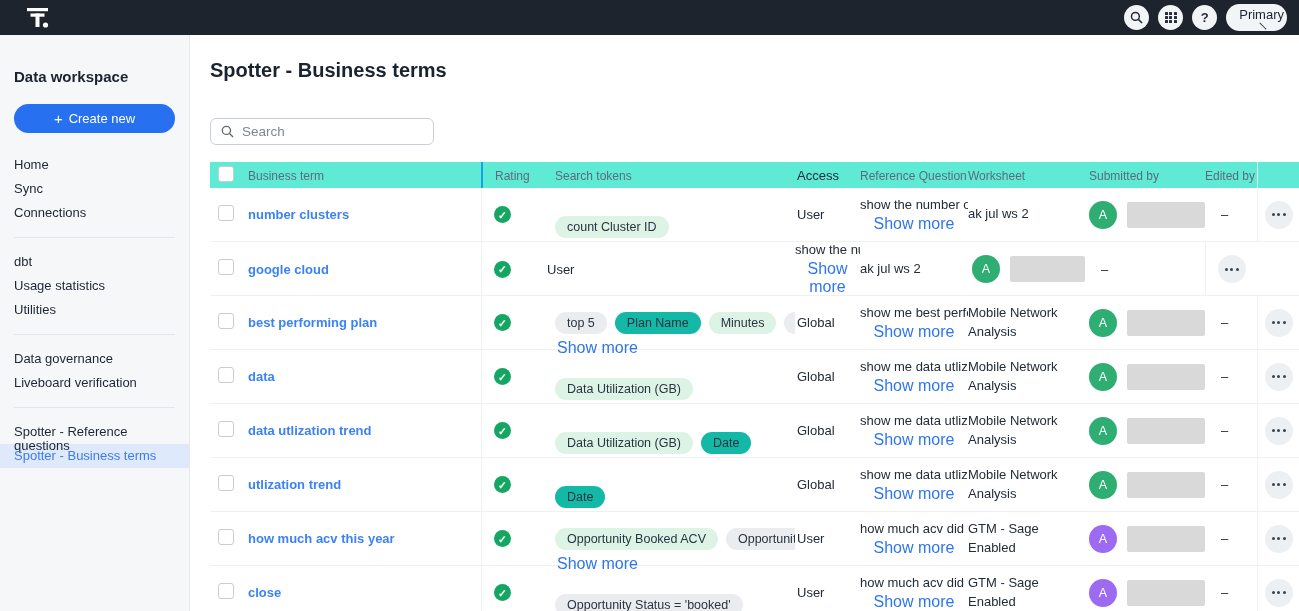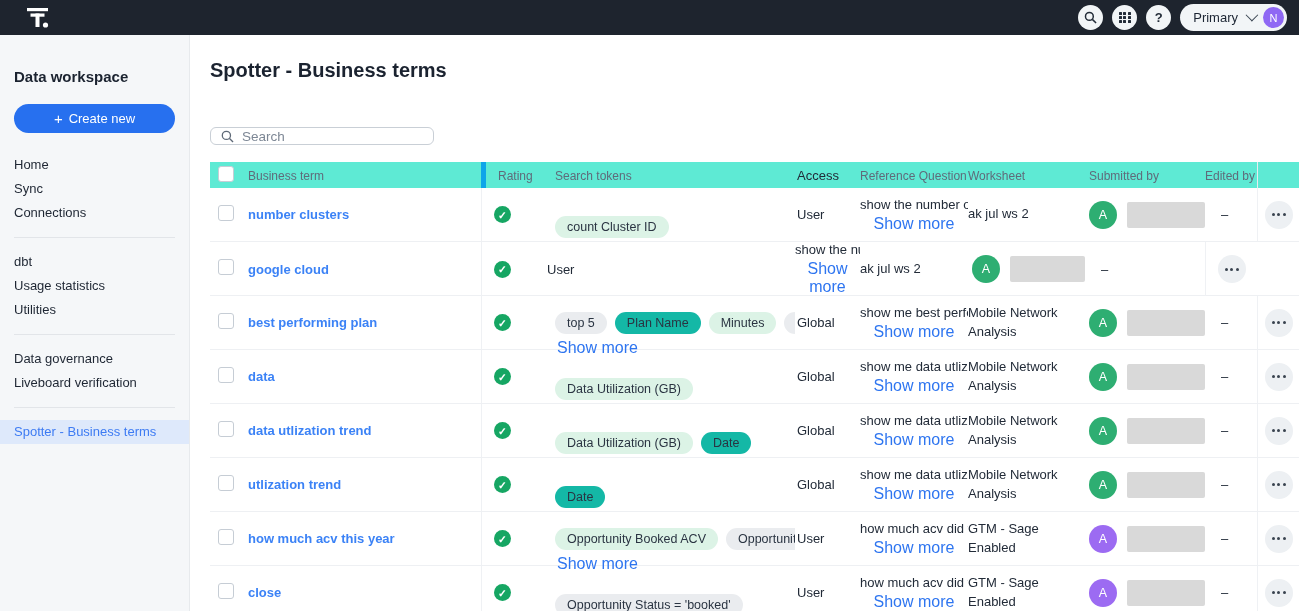--- a/index.html
+++ b/index.html
@@ -4,60 +4,60 @@
 <style>
   * { box-sizing: border-box; margin: 0; padding: 0; }
   html,body { width:1299px; height:611px; overflow:hidden; }
   body { font-family:"Liberation Sans", sans-serif; background:#fff; color:#1C2533; }
 
   
   .topbar { height:35px; background:#1E242E; display:flex; align-items:center; justify-content:space-between; padding:0 12px 0 26px; }
   .logo svg { display:block; }
   .topbar-right { display:flex; align-items:center; gap:9px; }
   .icon-btn { width:25px; height:25px; border-radius:50%; background:#F2F5F7; display:flex; align-items:center; justify-content:center; color:#232C38; font-weight:bold; font-size:13px; cursor:pointer; }
-  .org-pill { height:27px; background:#F2F5F7; border-radius:14px; display:flex; align-items:center; gap:8px; padding:3px 3px 3px 13px; cursor:pointer; }
+  .org-pill { height:27px; background:#F2F5F7; border-radius:14px; display:flex; align-items:center; gap:8px; padding:3px 3px 3px 13px; cursor:pointer;flex-direction:column; }
   .org-pill .org-label { font-size:13px; color:#1C2533; }
   .org-pill .chev { width:9px; height:9px; border-right:1.5px solid #3A4552; border-bottom:1.5px solid #3A4552; transform:rotate(45deg) translateY(-2px); margin-top:-3px;}
   .user-avatar { width:21px; height:21px; border-radius:50%; background:#8F68F4; color:#fff; font-size:11px; display:flex; align-items:center; justify-content:center; }
 
   
   .page { display:flex; height:576px; }
   .sidebar { width:190px; background:#F5F7F9; border-right:1px solid #E7EAED; flex:none; }
   .main { flex:1; background:#fff; padding-left:20px; }
 
   
   .ws-title { font-size:15px; font-weight:700; color:#1B2330; margin:33px 0 0 14px; }
   .create-btn { margin:19px 14px 0 14px; height:29px; border-radius:15px; background:#2770EF; color:#fff; font-size:13px; display:flex; align-items:center; justify-content:center; gap:6px; cursor:pointer; }
   .create-btn .plus { font-size:15px; font-weight:400; margin-top:-1px; }
   .nav { margin-top:20px; }
   .nav-item { font-size:13px; color:#1E2633; padding:5px 14px; height:24px; line-height:14px; cursor:pointer; }
   .nav-item.active { background:#DEE9FB; color:#3D7BF3; }
   .nav-divider { height:1px; background:#E2E5E9; margin:12px 14px; }
 
   
   .page-title { font-size:20px; font-weight:700; color:#1B2330; margin-top:24px; }
-  .search-box { margin-top:45px; width:224px; height:18px; border:1px solid #C9CFD6; border-radius:6px; display:flex; align-items:center; padding:0 10px; gap:8px; background:#fff; }
+  .search-box { margin-top:36px; width:224px; height:27px; border:1px solid #C9CFD6; border-radius:6px; display:flex; align-items:center; padding:0 10px; gap:8px; background:#fff; }
   .search-box svg { flex:none; }
   .search-box input { border:none; outline:none; font-size:13.5px; width:100%; font-family:"Liberation Sans",sans-serif; color:#1C2533; background:transparent; }
   .search-box input::placeholder { color:#7D8795; }
 
   
   .table { margin-top:17px; width:1089px; }
   .grid-row { display:grid; grid-template-columns:38px 233px 64px 250px 65px 108px 117px 120px 52px 42px; align-items:center; }
   .thead { height:26px; background:#5eead4; font-size:12px; color:#5F6B7A; }
   .thead .cell { padding-top:1px; }
   .trow { height:54px; border-bottom:1px solid #EEF0F3; }
   .cell { min-width:0; }
   .c-check { padding-left:8px; }
   .checkbox { width:16px; height:16px; border:1px solid #C6CDD5; border-radius:3px; background:#fff; display:inline-block; cursor:pointer; }
   .c-term { font-size:13px; font-weight:700; color:#3b82f6; cursor:pointer; padding-right:8px; overflow:hidden; white-space:nowrap; }
   .c-rating { padding-left:12px; }
   .trow .c-rating, .trow .c-actions { align-self:stretch; display:flex; align-items:center; }
   .trow .c-rating { border-left:1px solid #EFF1F4; }
-  .thead .c-rating { border-left:5px solid #0ea5e9; align-self:stretch; display:flex; align-items:center; }
+  .thead .c-rating { border-left:2px solid #0ea5e9; align-self:stretch; display:flex; align-items:center; }
   .rating-badge { width:17px; height:17px; border-radius:50%; background:#16A663; color:#fff; font-size:10.5px; font-weight:700; display:flex; align-items:center; justify-content:center; }
   .c-tokens { padding-left:10px; overflow:hidden; }
   .chips { white-space:nowrap; overflow:hidden;margin-top:24px; }
   .chip { display:inline-flex; align-items:center; height:22px; padding:0 12px; border-radius:12px; font-size:12.5px; color:#2A3442; margin-right:8px; }
   .chip.green { background:#DCF3E6; }
   .chip.purple { background:#14b8a6; }
   .chip.gray { background:#EAECEF; }
   .show-more { font-size:16px; color:#2E75F0; cursor:pointer; text-decoration:none; display:block; }
   .tokens-more { margin-top:5px; margin-left:2px; width:fit-content; }
   .c-access { font-size:13px; color:#222B38; padding-left:2px; }
@@ -134,20 +134,21 @@
         <div class="nav-item">Sync</div>
         <div class="nav-item">Connections</div>
         <div class="nav-divider"></div>
         <div class="nav-item">dbt</div>
         <div class="nav-item">Usage statistics</div>
         <div class="nav-item">Utilities</div>
         <div class="nav-divider"></div>
         <div class="nav-item">Data governance</div>
         <div class="nav-item">Liveboard verification</div>
         <div class="nav-divider"></div>
+        <div class="nav-item">Spotter - Reference questions</div>
         <div class="nav-item active">Spotter - Business terms</div>
       </div>
   </div>
 
   <div class="main">
     <div class="page-title">Spotter - Business terms</div>
     <div class="search-box">
       <svg width="13" height="13" viewBox="0 0 14 14" fill="none" stroke="#5E6977" stroke-width="1.4">
         <circle cx="5.8" cy="5.8" r="4.4"></circle>
           <line x1="9.2" y1="9.2" x2="13" y2="13"></line>

